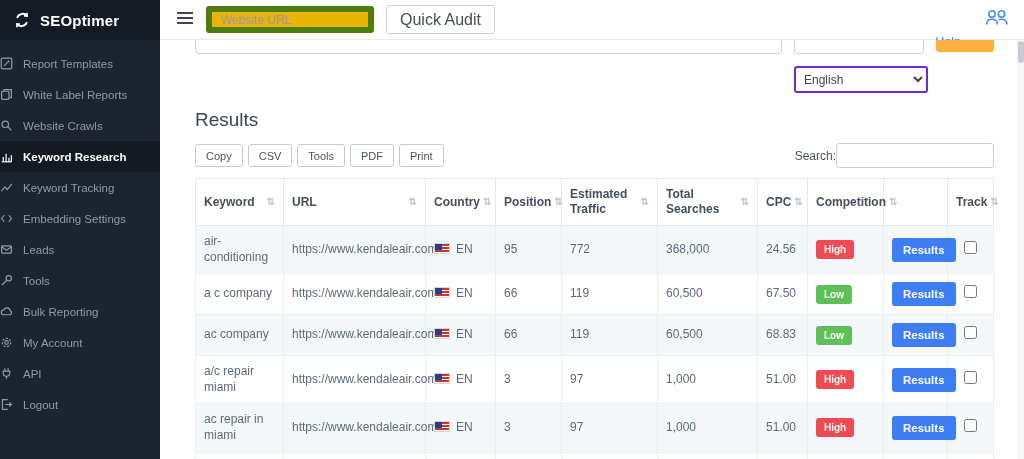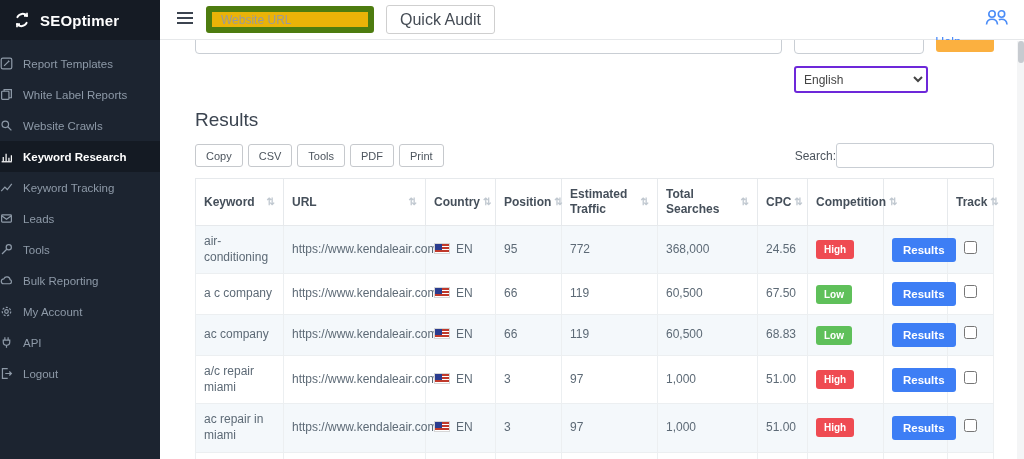--- a/index.html
+++ b/index.html
@@ -105,20 +105,27 @@
             <path d="M2 14.5h12.5"></path>
             <path d="M4 14V8.5M7.5 14V4.5M11 14V9.5M14 14V6.5"></path>
           </svg>
         <span>Keyword Research</span>
       </div>
       <div class="nav-item">
         <svg viewBox="0 0 16 16">
             <path d="M1.5 12.5l4.5-5 3 3 5.5-7"></path>
           </svg>
         <span>Keyword Tracking</span>
+      </div>
+      <div class="nav-item">
+        <svg viewBox="0 0 16 16">
+            <path d="M5 4L2 8l3 4"></path>
+            <path d="M11 4l3 4-3 4"></path>
+          </svg>
+        <span>Embedding Settings</span>
       </div>
       <div class="nav-item">
         <svg viewBox="0 0 16 16">
             <rect x="2" y="3.5" width="12" height="9" rx="1"></rect>
             <path d="M2 4.5l6 4.5 6-4.5"></path>
           </svg>
         <span>Leads</span>
       </div>
       <div class="nav-item">
         <svg viewBox="0 0 16 16">

